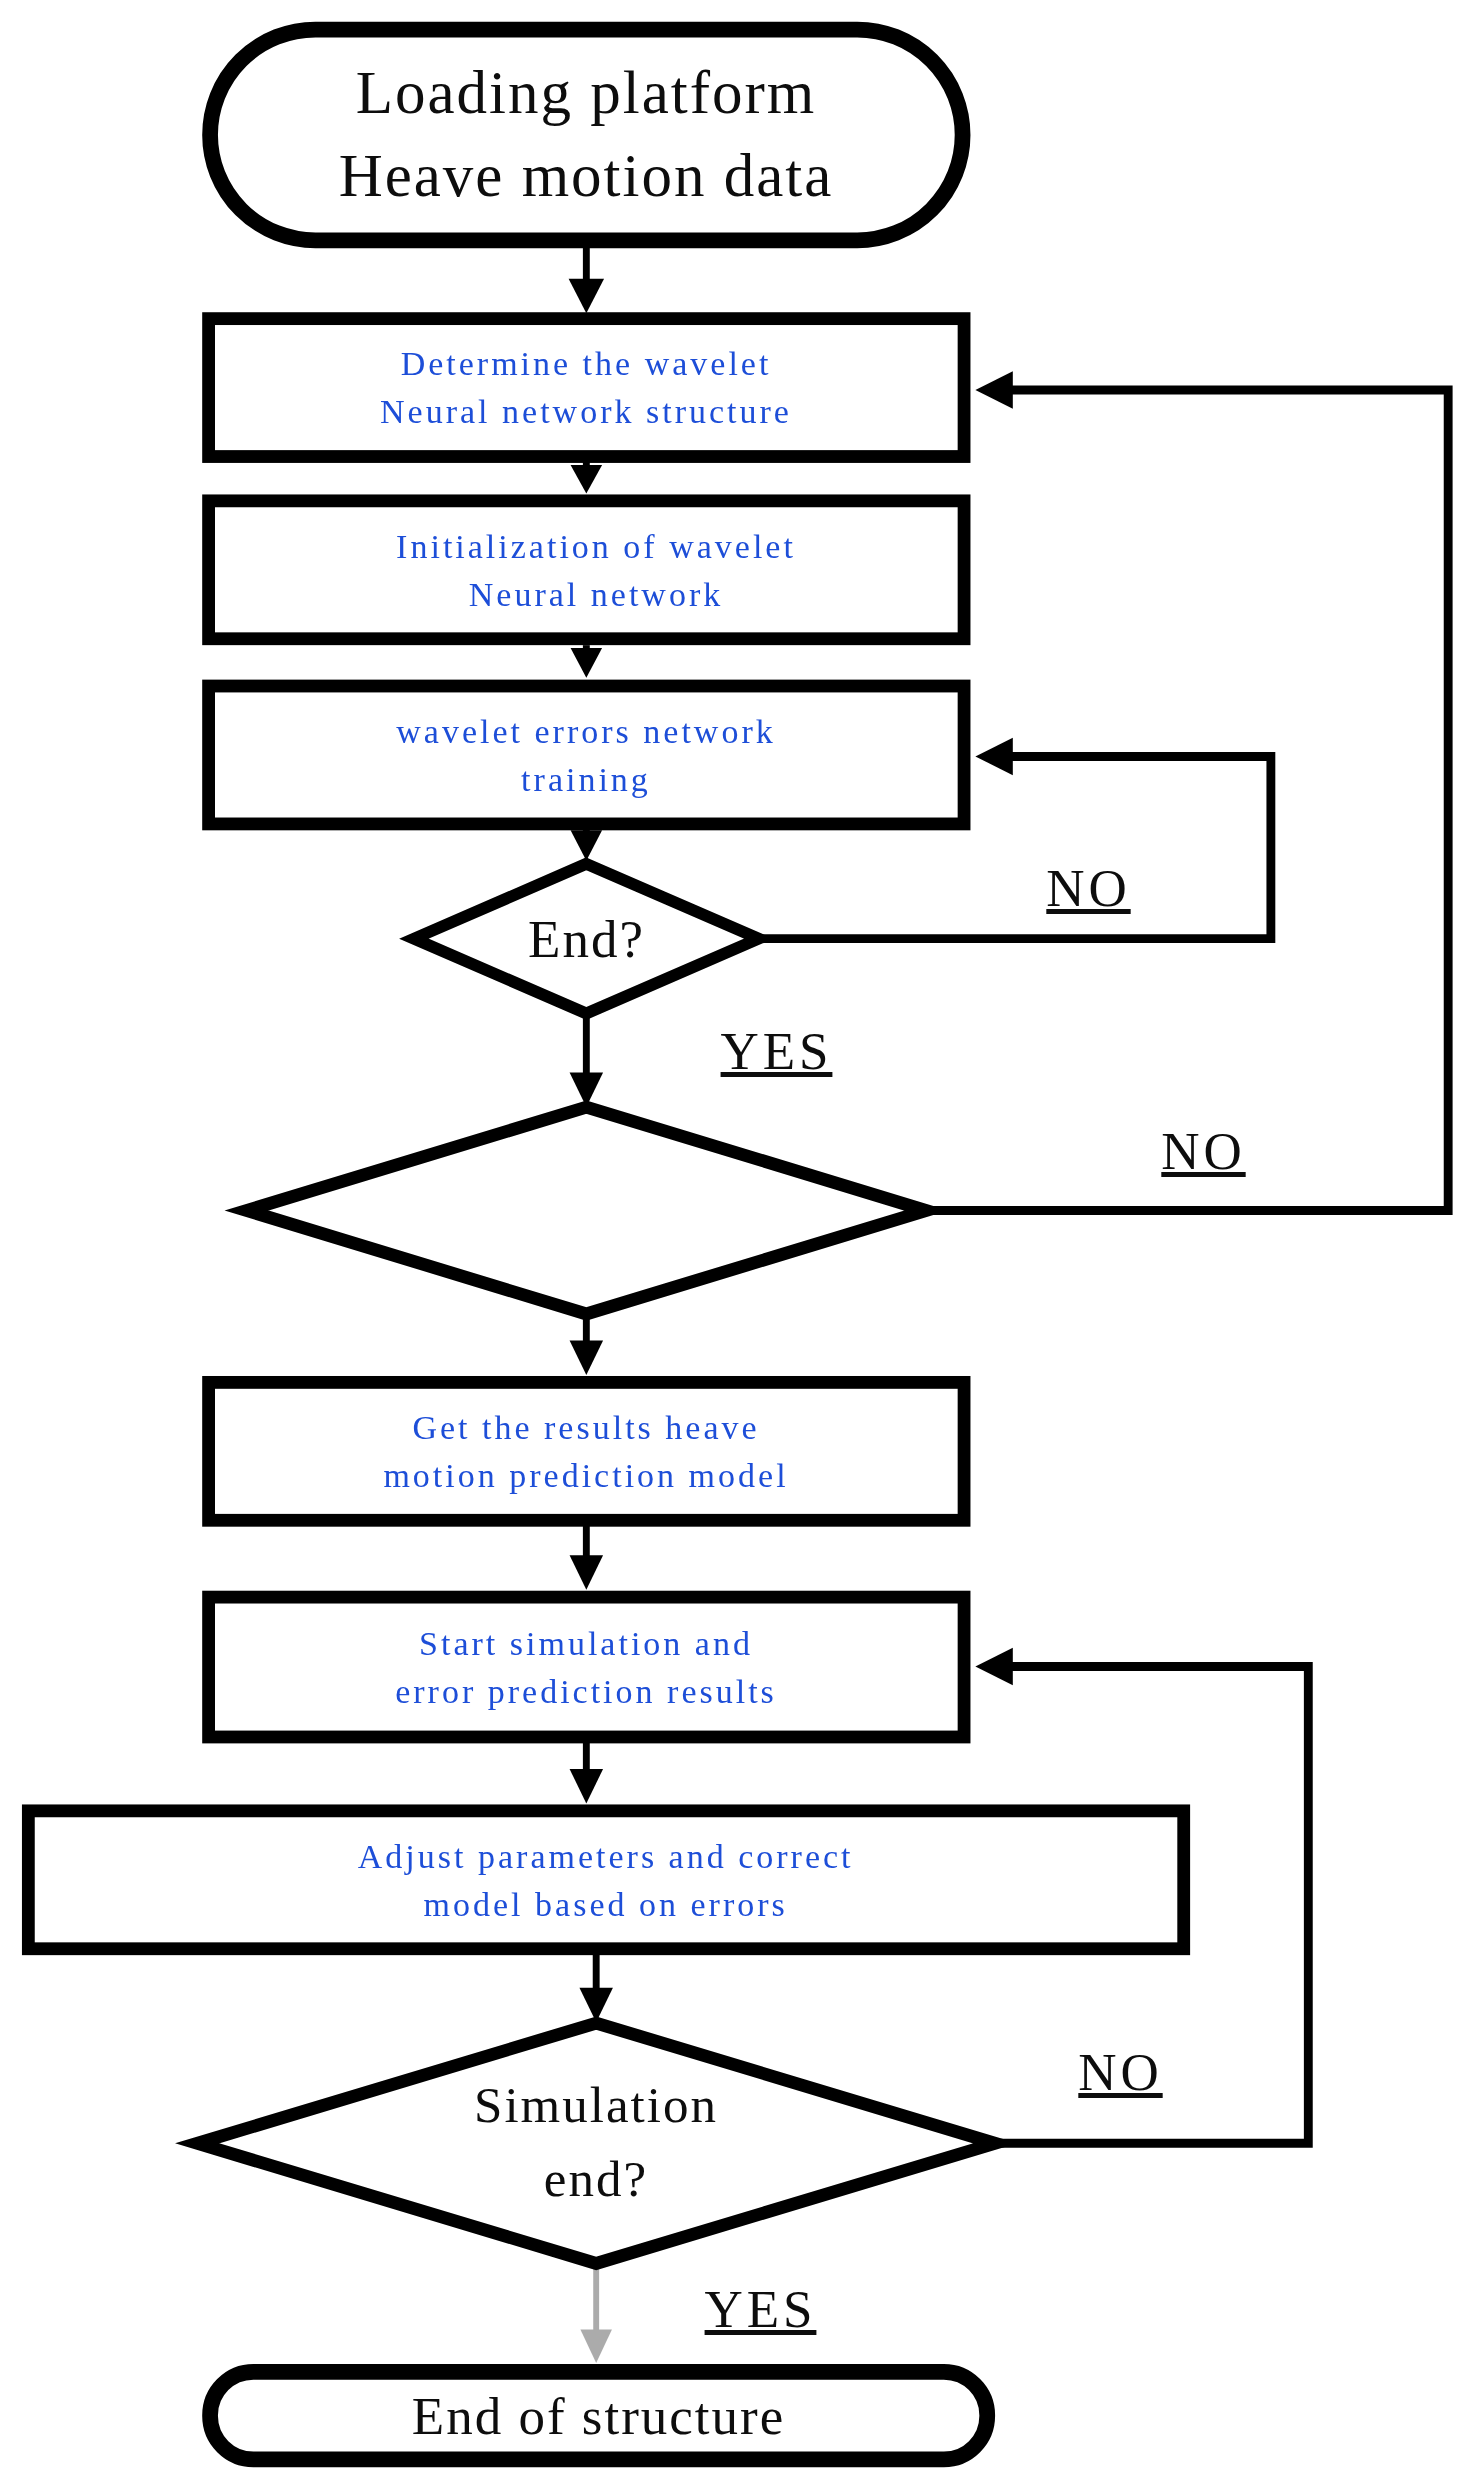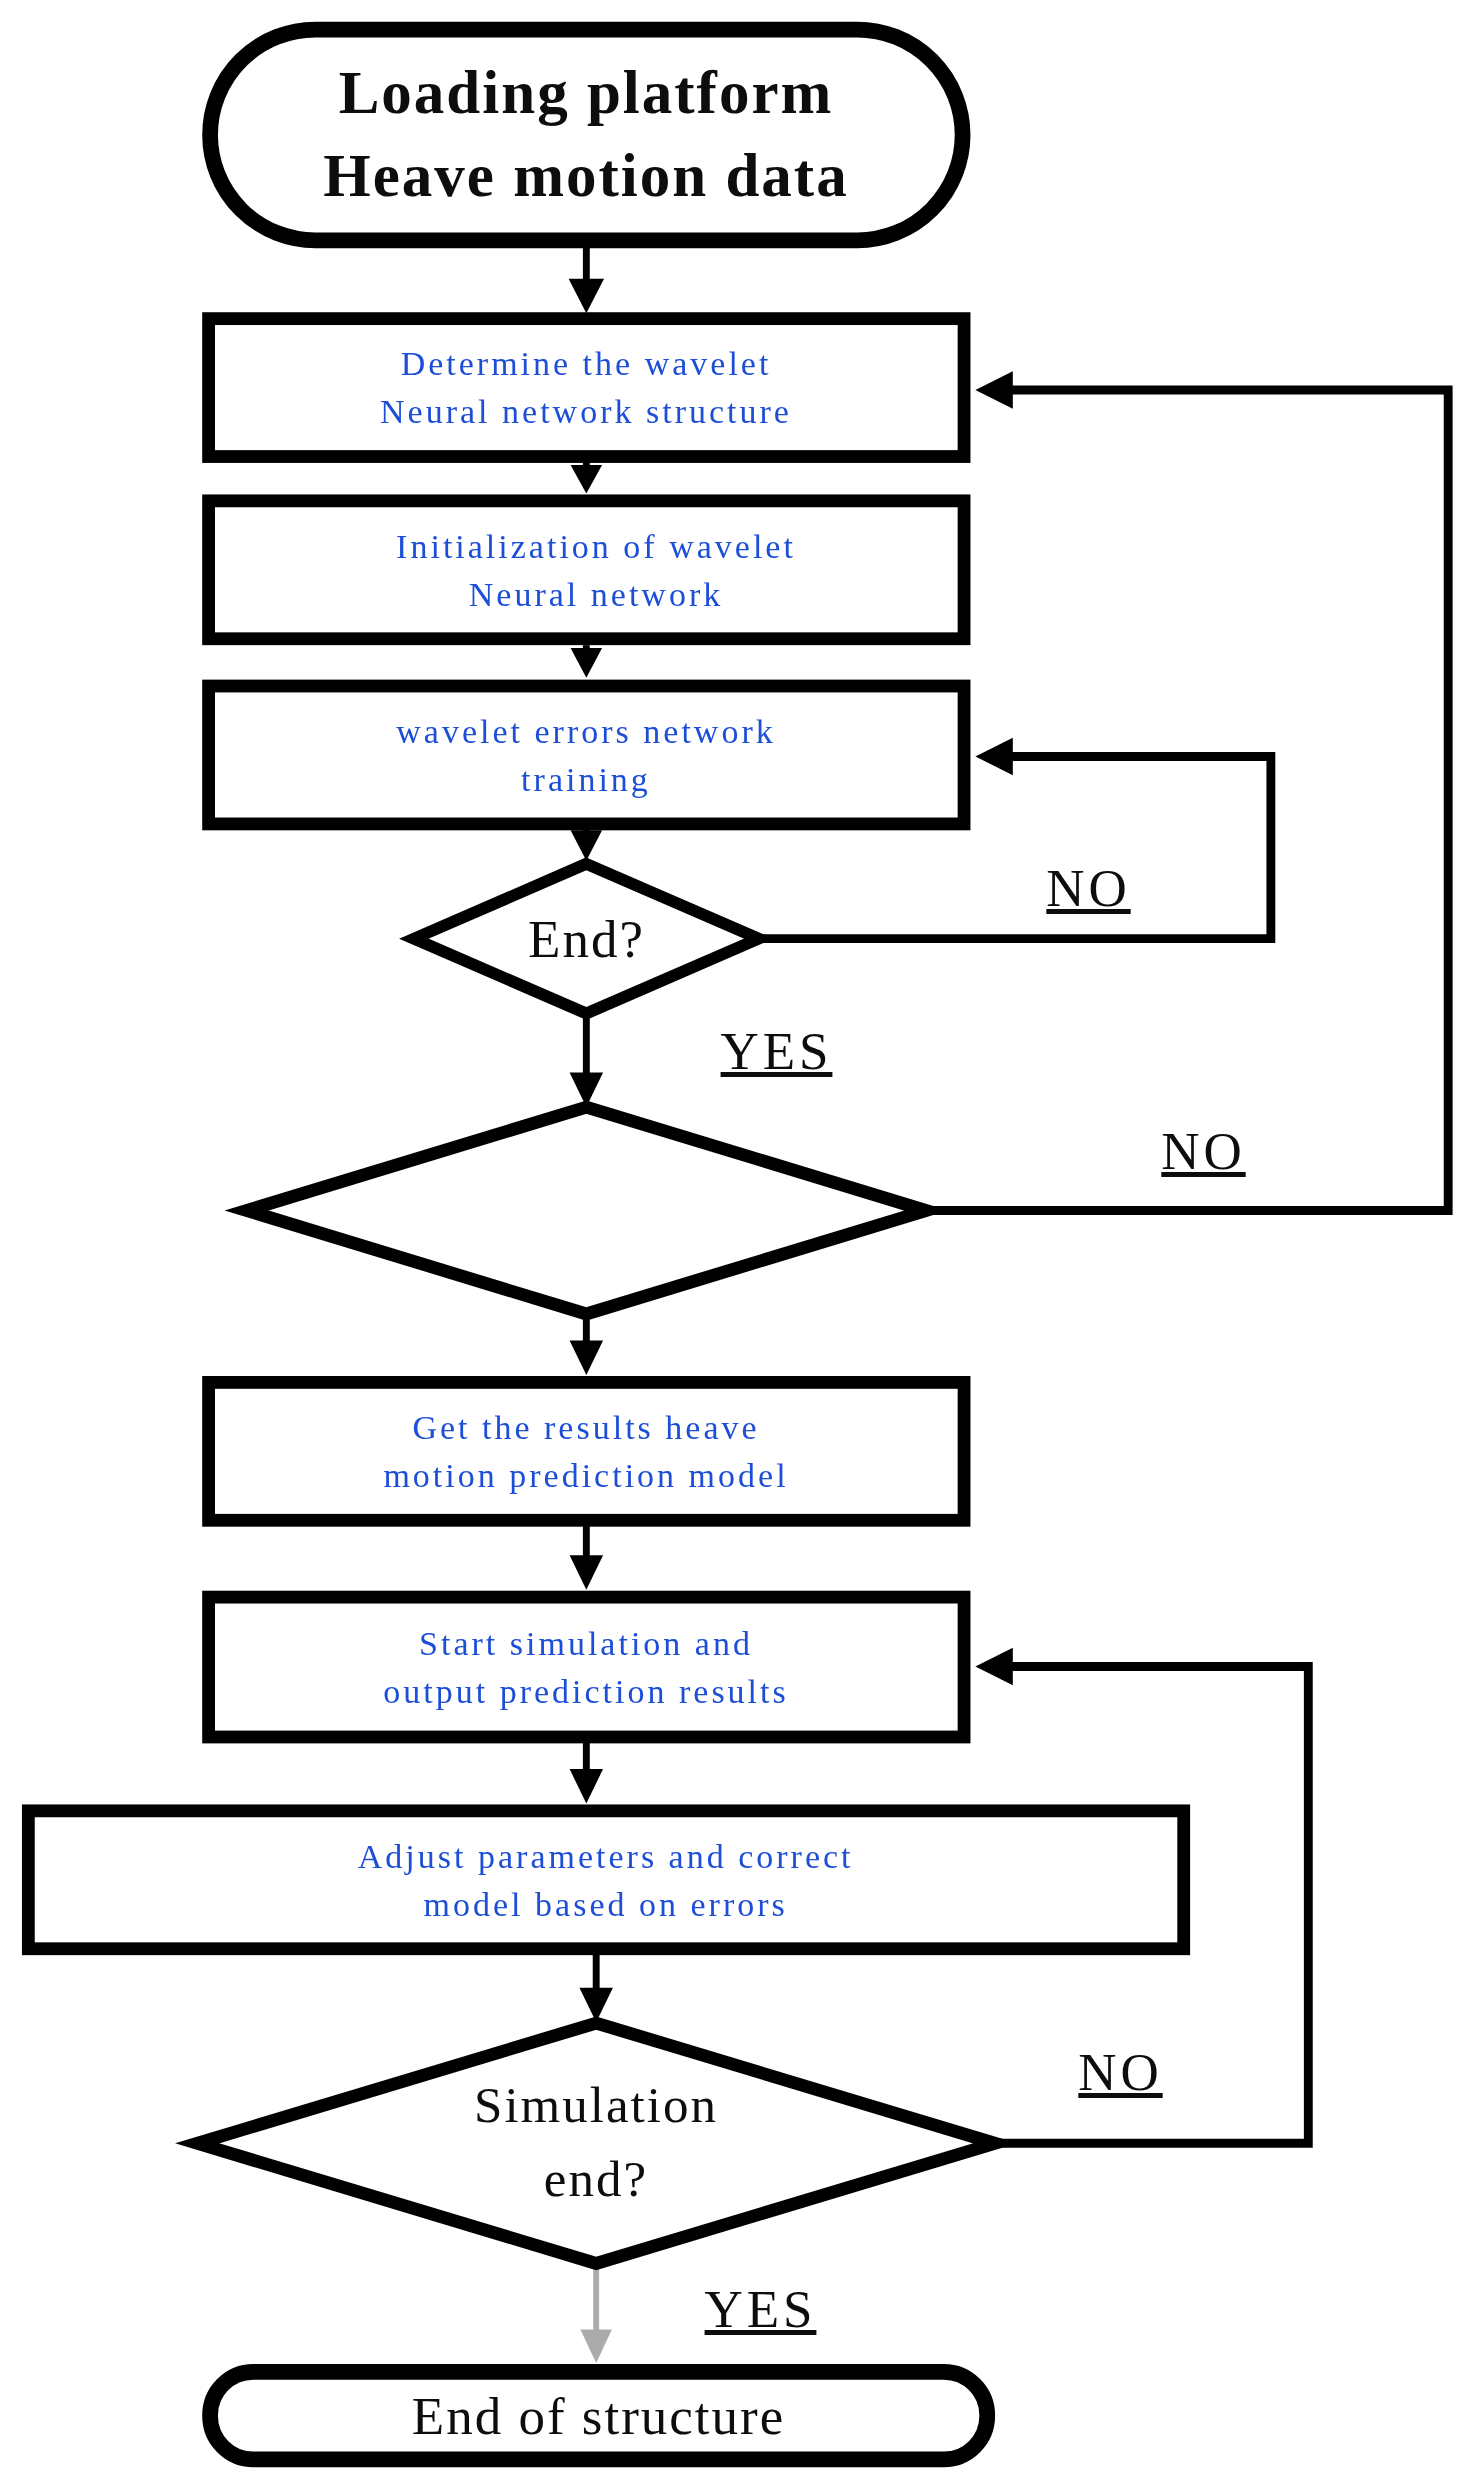--- a/index.html
+++ b/index.html
@@ -105,40 +105,40 @@
 
     <rect x="211.5" y="1403.5" width="767" height="140" fill="#ffffff" stroke="#000000" stroke-width="13"></rect>
     <rect x="211.5" y="1621.5" width="767" height="142" fill="#ffffff" stroke="#000000" stroke-width="13"></rect>
     <rect x="28.5" y="1838.5" width="1173" height="140" fill="#ffffff" stroke="#000000" stroke-width="13"></rect>
 
     <polygon points="605,2054 1010,2176 605,2298 200,2176" fill="#ffffff" stroke="#000000" stroke-width="13"></polygon>
 
     <rect x="213" y="2408" width="789" height="89" rx="44" ry="44" fill="#ffffff" stroke="#000000" stroke-width="16"></rect>
   </svg>
 
-  <div class="node-label terminator-text black-text" style="left:202px; top:21.7px; width:768px; height:227px;font-weight:bold;">Loading platform
+  <div class="node-label terminator-text black-text" style="left:202px; top:21.7px; width:768px; height:227px;">Loading platform
 Heave motion data</div>
 
   <div class="node-label box-text" style="left:202px; top:312px; width:768px; height:151px;">Determine the wavelet
 Neural network structure</div>
 
   <div class="node-label box-text" style="left:212px; top:495px; width:768px; height:151px;">Initialization of wavelet
 Neural network</div>
 
   <div class="node-label box-text" style="left:202px; top:680px; width:768px; height:151px;">wavelet errors network
 training</div>
 
   <div class="node-label decision-text black-text" style="left:414px; top:864px; width:345px; height:150px;">End?</div>
 
 
   <div class="node-label box-text" style="left:202px; top:1376px; width:768px; height:151px;">Get the results heave
 motion prediction model</div>
 
   <div class="node-label box-text" style="left:202px; top:1591px; width:768px; height:153px;">Start simulation and
-output prediction results</div>
+error prediction results</div>
 
   <div class="node-label box-text" style="left:21.7px; top:1805px; width:1168px; height:151px;">Adjust parameters and correct
 model based on errors</div>
 
   <div class="node-label decision-text-small black-text" style="left:197px; top:2023px; width:798px; height:240px;">Simulation
 end?</div>
 
   <div class="node-label end-terminator-text black-text" style="left:202px; top:2364px; width:793px; height:103px;">End of structure</div>
 
   <div class="edge-label" style="left:1000px; top:853px;">NO</div>

